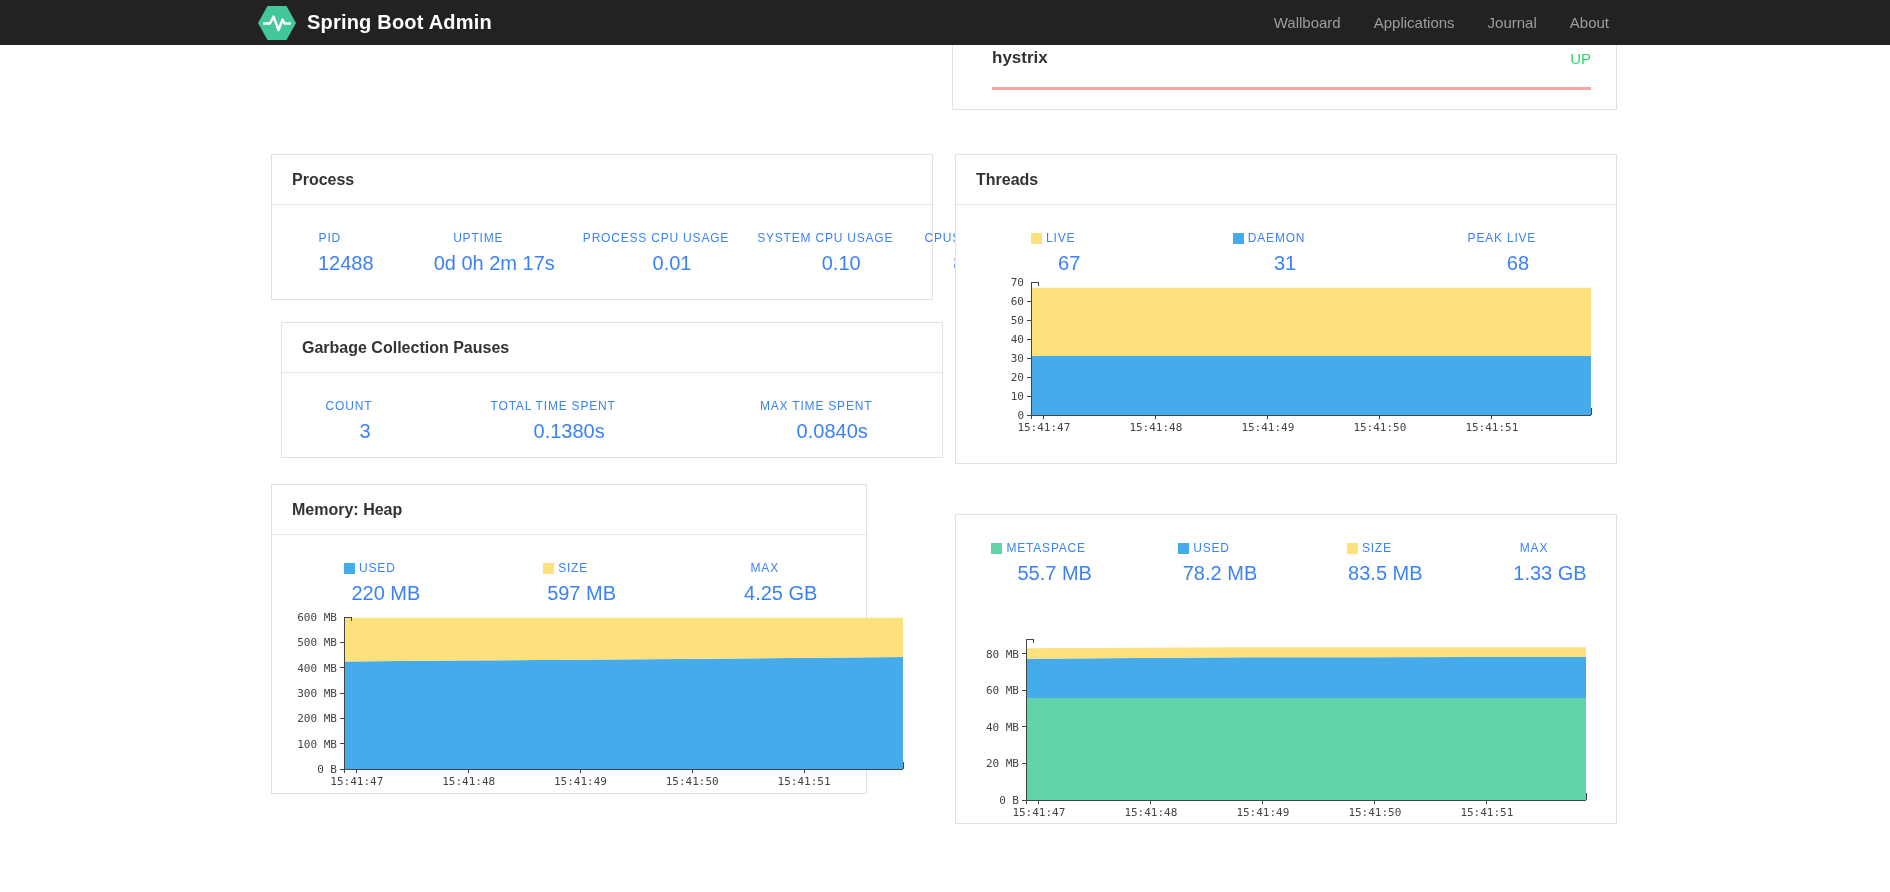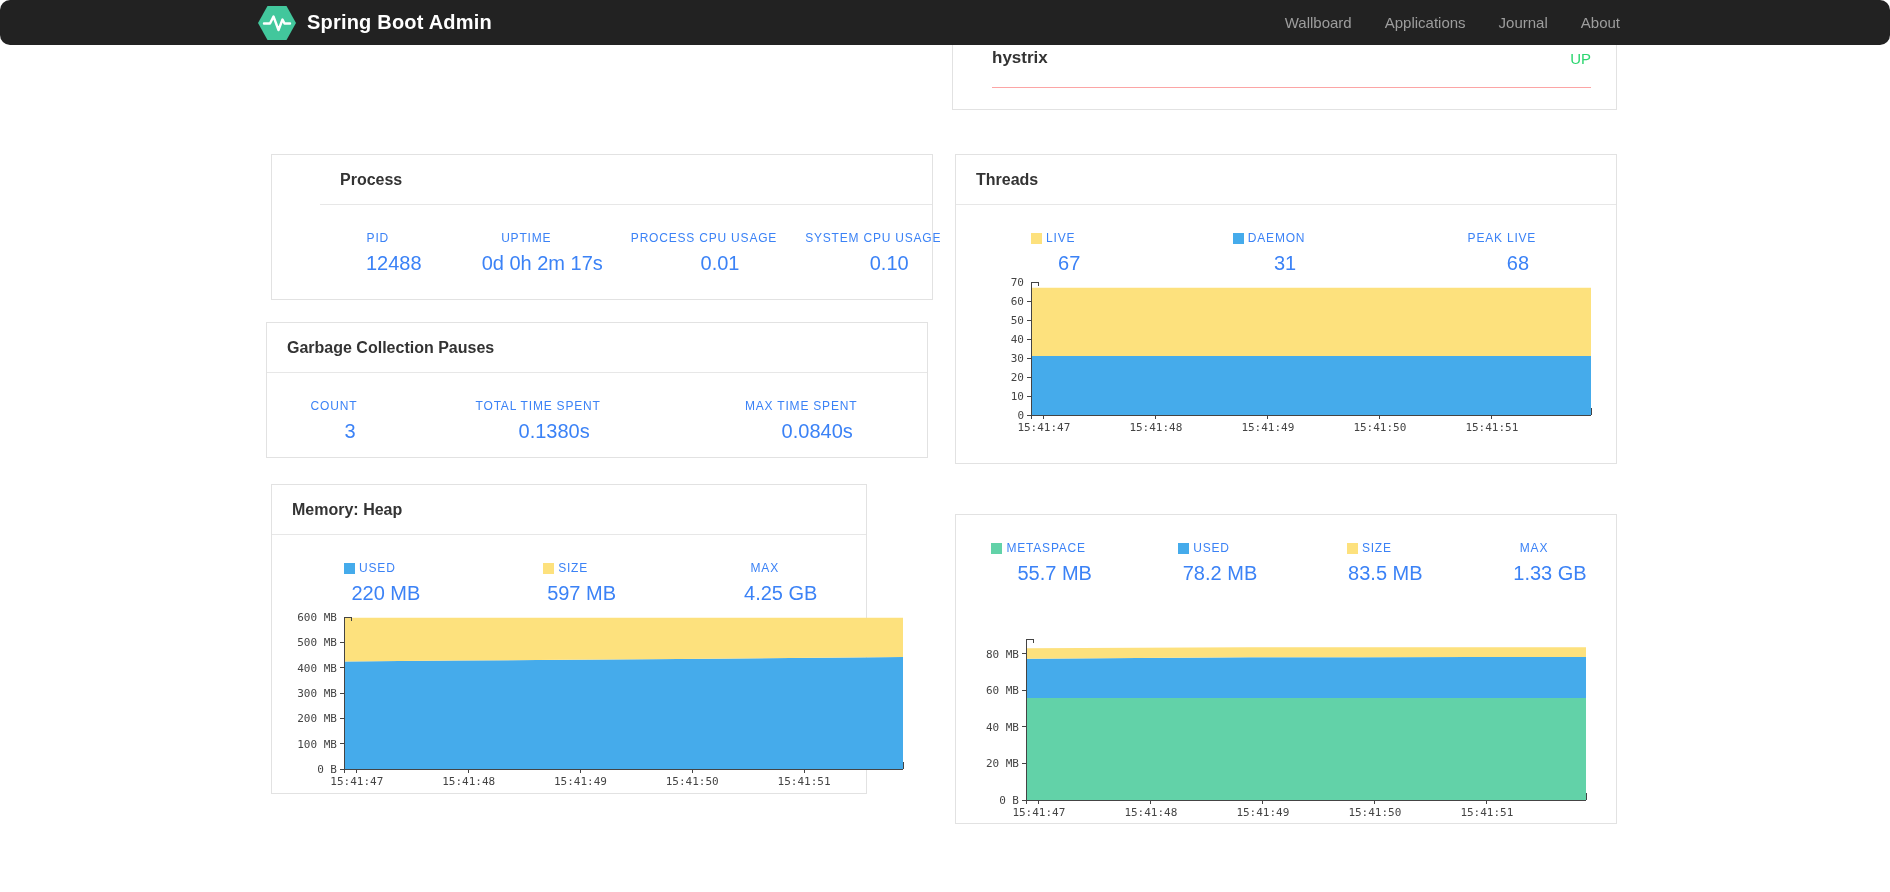--- a/index.html
+++ b/index.html
@@ -4,40 +4,40 @@
 <style>
   html,body{margin:0;padding:0;}
   body{
     width:1890px;height:892px;position:relative;overflow:hidden;
     background:#ffffff;font-family:"Liberation Sans",sans-serif;
   }
   
   .navbar{
     position:absolute;top:0;left:0;width:1890px;height:45px;background:#222222;
     z-index:5;display:flex;align-items:center;justify-content:space-between;
-    padding:0 270px 0 258px;box-sizing:border-box;border-radius:10px;
+    padding:0 270px 0 258px;box-sizing:border-box;
   }
   .brand{display:flex;align-items:center;gap:11px;cursor:pointer;}
   .brand-text{color:#ffffff;font-size:20px;font-weight:bold;letter-spacing:.2px;}
-  .nav-links{display:flex;gap:33px;list-style:none;margin:0;padding:0;align-items:flex-end;}
+  .nav-links{display:flex;gap:33px;list-style:none;margin:11px;padding:0;align-items:flex-end;}
   .nav-link{color:#9d9d9d;font-size:15px;cursor:pointer;white-space:nowrap;}
   
   .card{
     position:absolute;background:#ffffff;border:1px solid #e2e2e2;box-sizing:border-box;
   }
   #card-app{left:952px;top:20px;width:665px;height:90px;z-index:1;}
   .app-row{
-    margin:0 25px 0 39px;padding:27px 0 19px;border-bottom:1px solid #fca5a5;
+    margin:0 25px 0 39px;padding:27px 0 19px;border-bottom:3px solid #fca5a5;
     display:flex;justify-content:space-between;align-items:center;cursor:pointer;
   }
   .app-name{font-size:17px;font-weight:bold;color:#333333;}
   .app-status{font-size:15px;font-weight:normal;}
-  #card-process{left:271px;top:154px;width:662px;height:146px;padding-left:48px;}
+  #card-process{left:271px;top:154px;width:662px;height:146px;}
   #card-threads{left:955px;top:154px;width:662px;height:310px;}
-  #card-gc{left:266px;top:322px;width:662px;height:136px;}
+  #card-gc{left:281px;top:322px;width:662px;height:136px;}
   #card-heap{left:271px;top:484px;width:596px;height:310px;}
   #card-nonheap{left:955px;top:514px;width:662px;height:310px;}
   .card-header{padding:16px 20px 15px;border-bottom:1px solid #e7e7e7;}
   .card-title{font-size:16px;font-weight:bold;color:#333333;}
   .metrics{display:table;width:100%;box-sizing:border-box;padding-top:26px;table-layout:auto;}
   .metric{display:table-cell;text-align:center;vertical-align:top;padding:0 14px;}
   .metric-label{
     font-size:12px;color:#3b82f6;letter-spacing:.8px;white-space:nowrap;
     display:flex;align-items:center;justify-content:center;gap:4px;
   }

